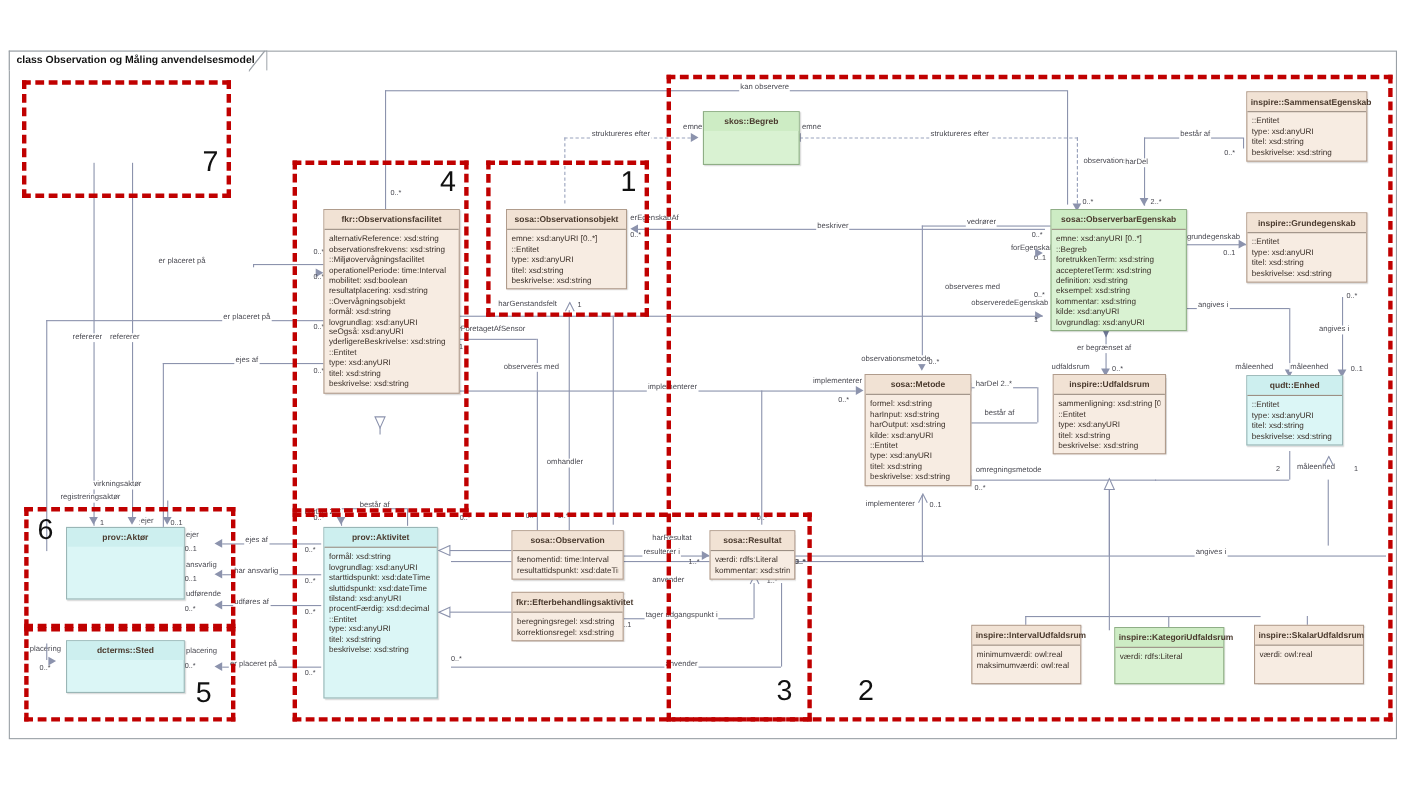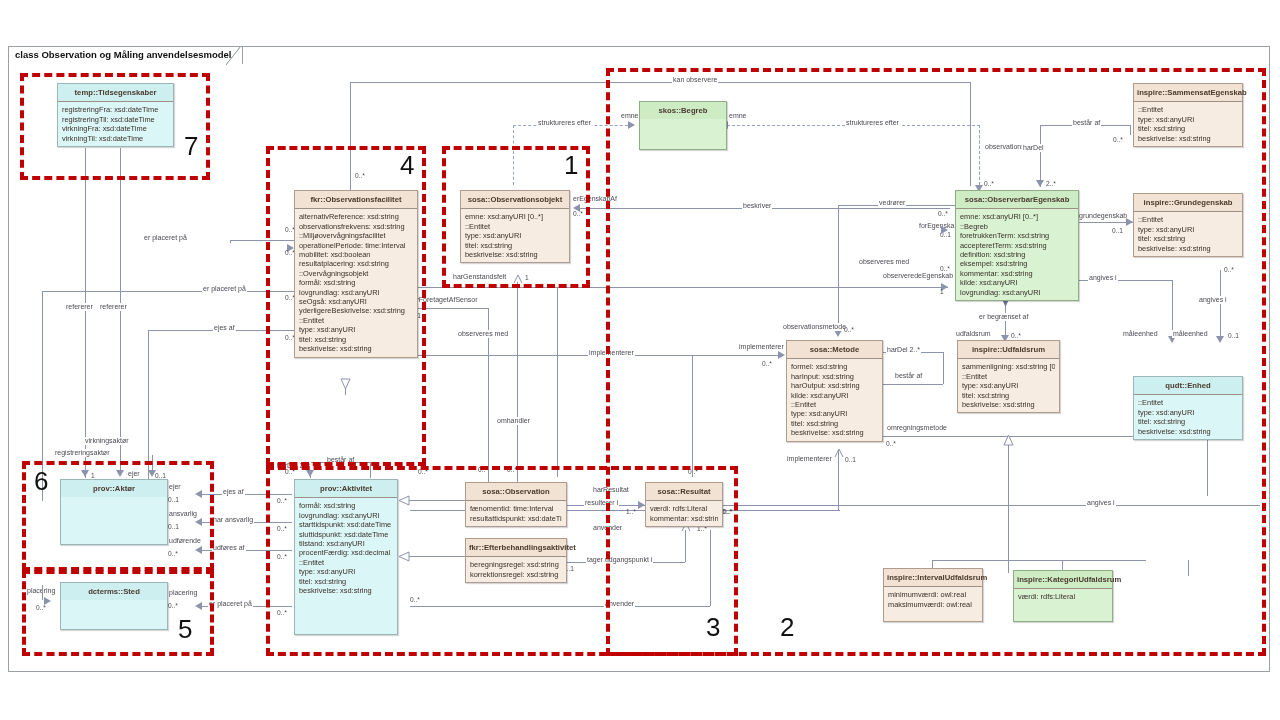--- a/index.html
+++ b/index.html
@@ -356,29 +356,20 @@
 
   <div class="mlt" style="left:723px;top:508px;">0..*</div>
 
   <div class="mlt" style="left:418px;top:468px;">0..*</div>
   <div class="mlt" style="left:688px;top:468px;">0..*</div>
   <div class="mlt" style="left:285px;top:468px;">0..*</div>
 
   <div class="ln lnv" style="left:557px;top:287px;height:190px;"></div>
   <div class="ln lnv" style="left:692px;top:355px;height:122px;"></div>
 
-  <div class="cls cyan" style="left:57px;top:83px;width:117px;">
-    <div class="hd">temp::Tidsegenskaber</div>
-    <div class="bd">
-      <div>registreringFra: xsd:dateTime</div>
-      <div>registreringTil: xsd:dateTime</div>
-      <div>virkningFra: xsd:dateTime</div>
-      <div>virkningTil: xsd:dateTime</div>
-    </div>
-  </div>
 
   <div class="cls tan" style="left:294px;top:190px;width:124px;">
     <div class="hd">fkr::Observationsfacilitet</div>
     <div class="bd">
       <div>alternativReference: xsd:string</div>
       <div>observationsfrekvens: xsd:string</div>
       <div class="it">::Miljøovervågningsfacilitet</div>
       <div>operationelPeriode: time:Interval</div>
       <div>mobilitet: xsd:boolean</div>
       <div>resultatplacering: xsd:string</div>
@@ -463,21 +454,21 @@
     <div class="hd">inspire::Udfaldsrum</div>
     <div class="bd">
       <div>sammenligning: xsd:string [0..1]</div>
       <div class="it">::Entitet</div>
       <div>type: xsd:anyURI</div>
       <div>titel: xsd:string</div>
       <div>beskrivelse: xsd:string</div>
     </div>
   </div>
 
-  <div class="cls cyan" style="left:1133px;top:341px;width:110px;margin-top:35px;">
+  <div class="cls cyan" style="left:1133px;top:341px;width:88px;">
     <div class="hd">qudt::Enhed</div>
     <div class="bd">
       <div class="it">::Entitet</div>
       <div>type: xsd:anyURI</div>
       <div>titel: xsd:string</div>
       <div>beskrivelse: xsd:string</div>
     </div>
   </div>
 
   <div class="cls cyan noattr" style="left:60px;top:479px;width:108px;height:66px;">
@@ -536,20 +527,26 @@
     </div>
   </div>
 
   <div class="cls grn" style="left:1013px;top:570px;width:100px;height:52px;">
     <div class="hd">inspire::KategoriUdfaldsrum</div>
     <div class="bd">
       <div>værdi: rdfs:Literal</div>
     </div>
   </div>
 
+  <div class="cls tan" style="left:1140px;top:568px;width:100px;height:54px;">
+    <div class="hd">inspire::SkalarUdfaldsrum</div>
+    <div class="bd">
+      <div>værdi: owl:real</div>
+    </div>
+  </div>
 
   <div class="region" style="left:20px;top:73px;width:190px;height:107px;"></div>
   <div class="rnum" style="left:184px;top:133px;">7</div>
 
   <div class="region" style="left:266px;top:146px;width:160px;height:320px;"></div>
   <div class="rnum" style="left:400px;top:152px;">4</div>
 
   <div class="region" style="left:442px;top:146px;width:148px;height:142px;"></div>
   <div class="rnum" style="left:564px;top:152px;">1</div>
 

